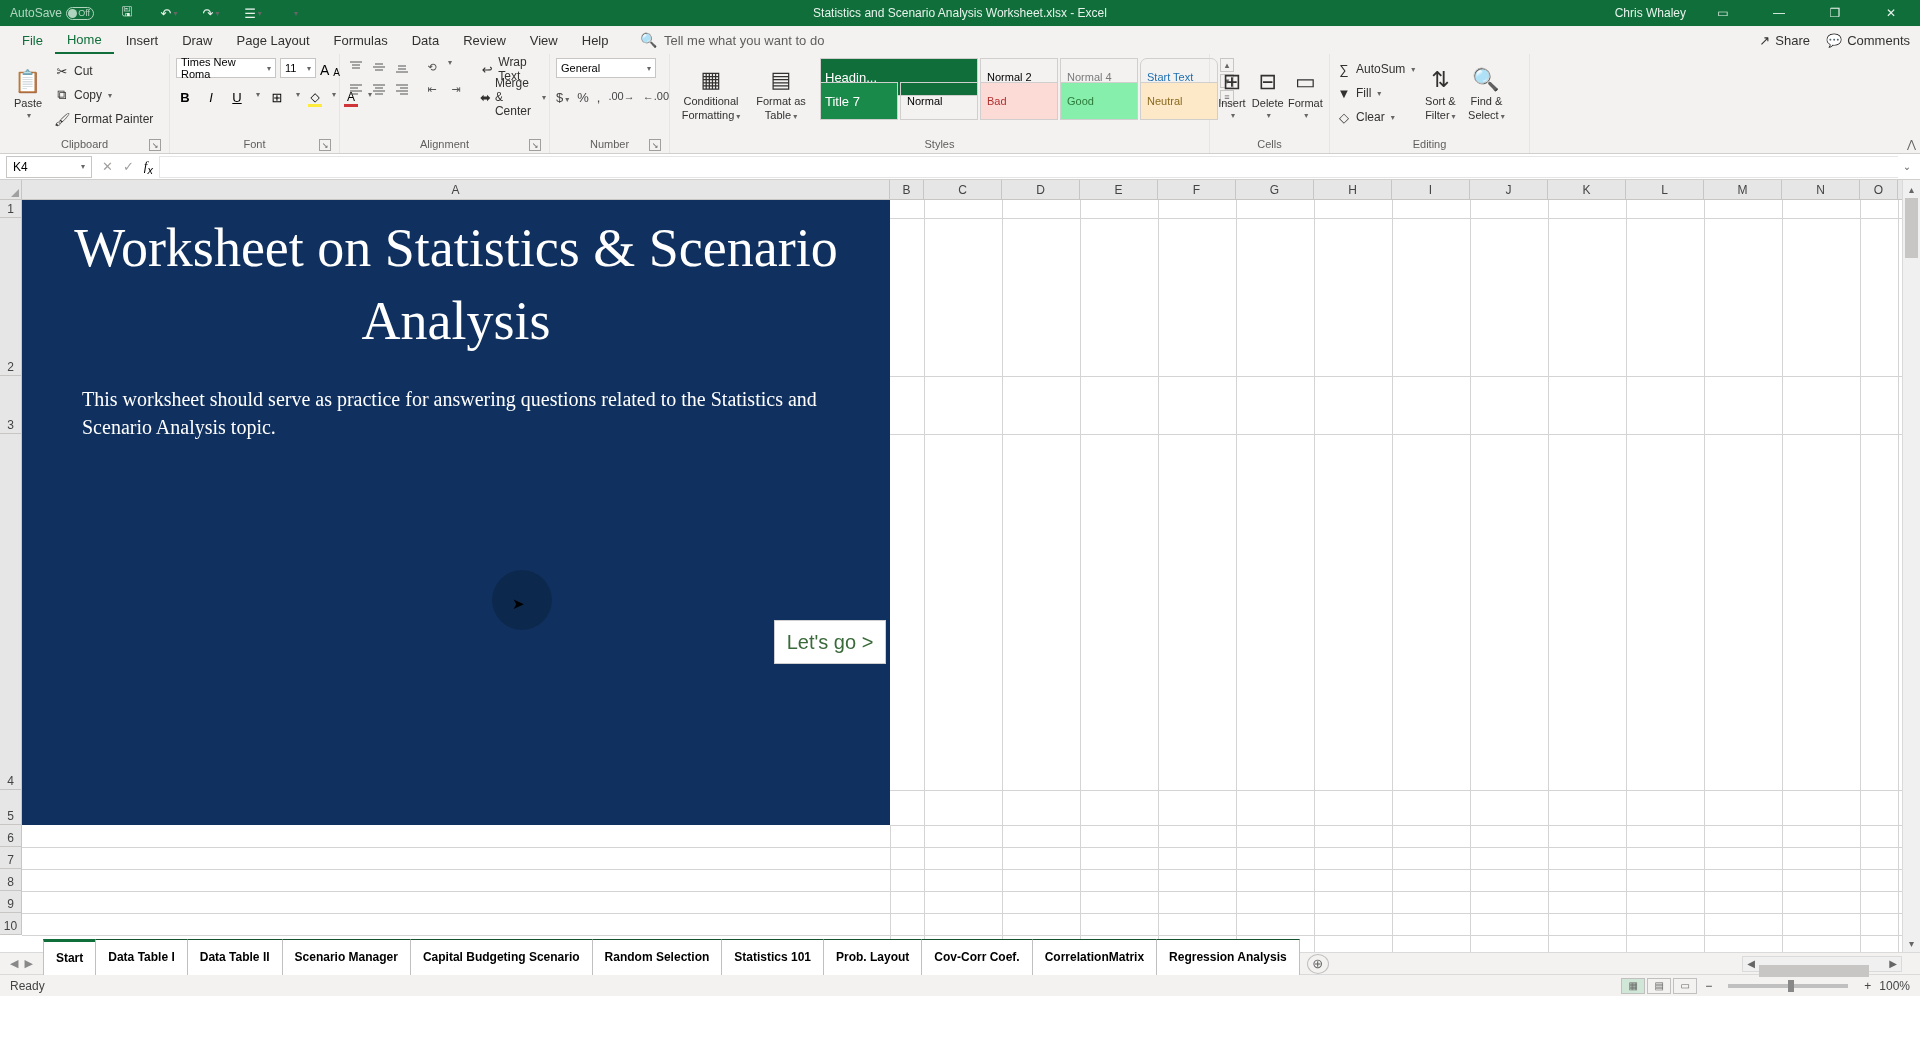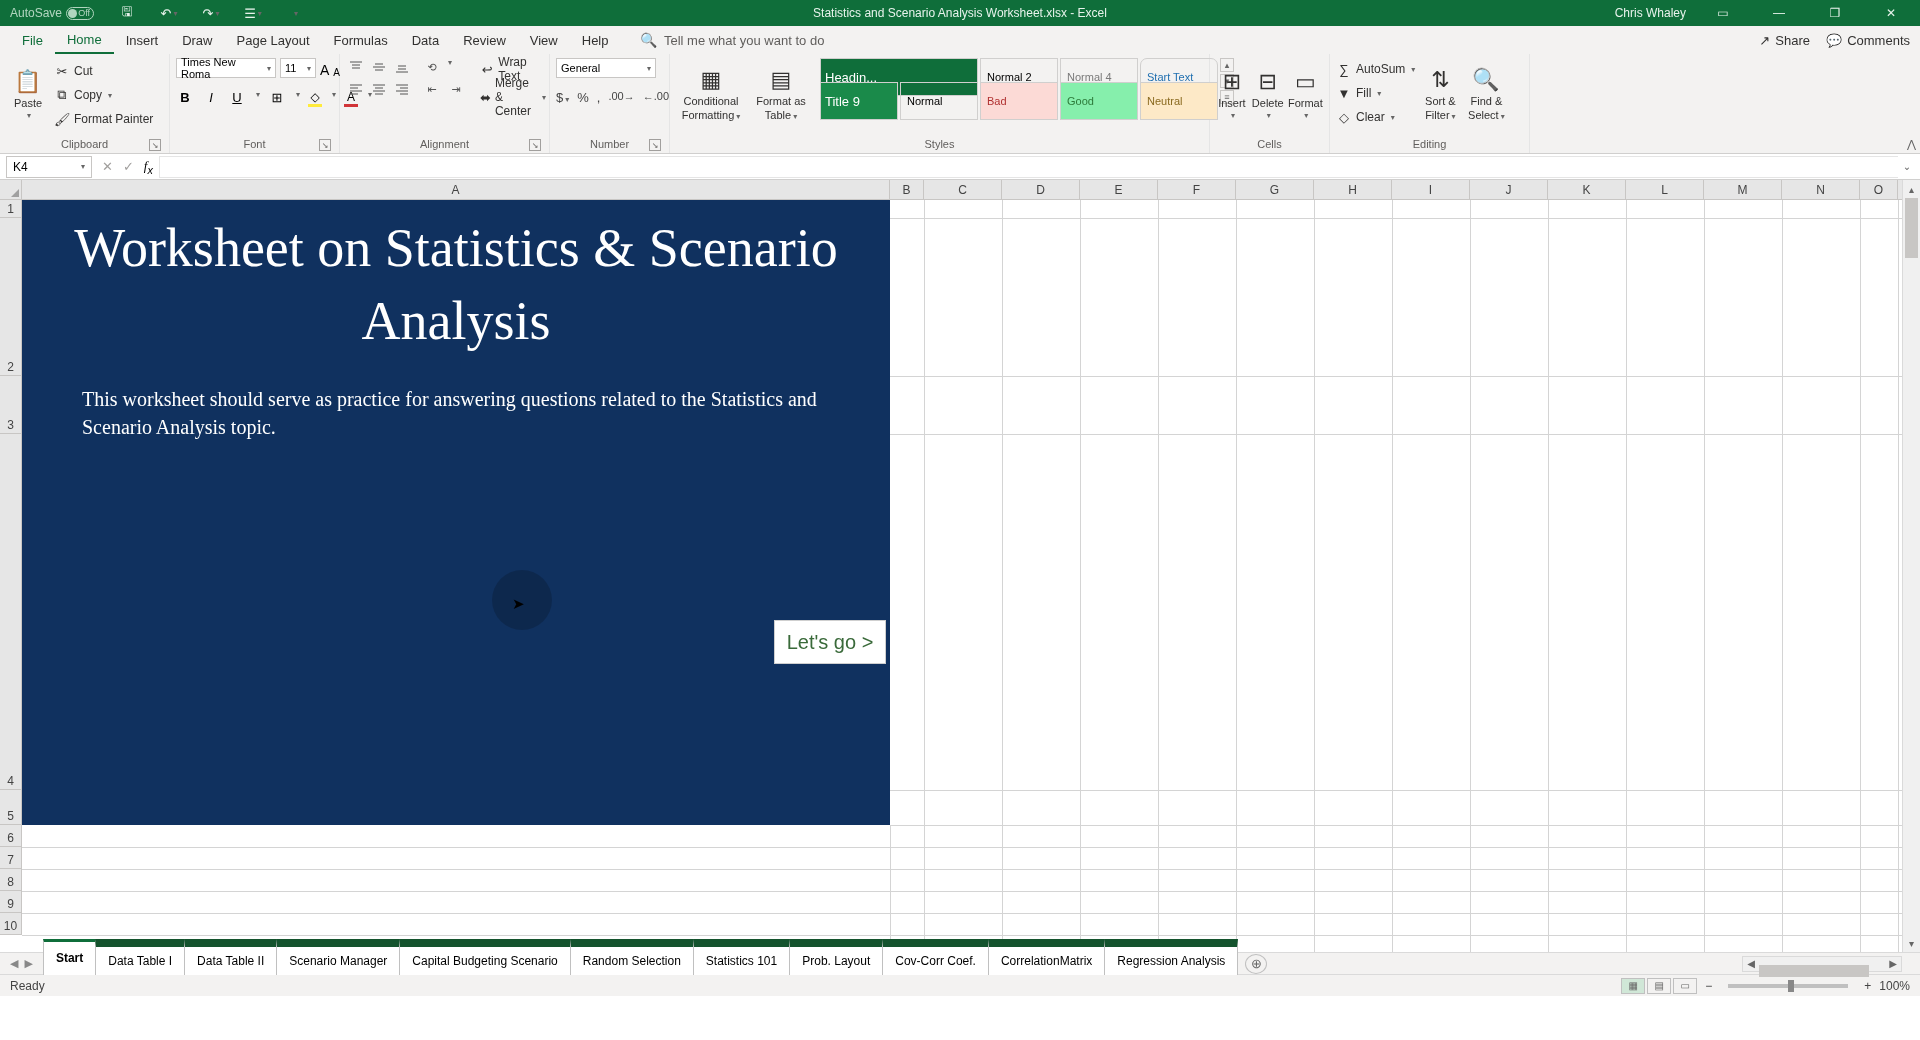--- a/index.html
+++ b/index.html
@@ -124,21 +124,21 @@
 .vscroll { position: absolute; top: 0; right: 0; width: 18px; height: 100%; background: #f0f0f0; border-left: 1px solid #dadada; }
 .vscroll .up, .vscroll .dn { height: 18px; display:flex; align-items:center; justify-content:center; font-size:10px; color:#666; }
 .vscroll .thumb { position:absolute; top:18px; left:2px; right:2px; height:60px; background:#c8c6c4; }
 
 
 .sheet-row { height: 22px; background: #f3f2f1; border-top: 1px solid #dadada; display: flex; align-items: center; font-size: 12px; position: relative; }
 .nav-arrows { display: flex; gap: 6px; padding: 0 10px; color: #888; font-size: 11px; }
 .sheet-tabs { display: flex; align-items: flex-end; height: 22px; gap: 0; }
 .stab { height: 36px; padding: 0 12px; border: 1px solid #c0c0c0; border-bottom: none; background: #fff; border-top: 3px solid #0f6e3a; display: flex; align-items: center; margin-right: -1px; }
 .stab.active { font-weight: 600; border-top: 3px solid #0f6e3a; background: #fff; }
-.stab:not(.active) { border-top: 8px solid #14532d; }
+.stab:not(.active) { border-top: 1px solid #14532d; font-weight: bold; }
 .new-sheet { width: 22px; height: 20px; display: flex; align-items: center; justify-content: center; border: 1px solid #c0c0c0; border-radius: 50%; font-size: 13px; color: #666; margin-left: 8px; }
 .hscroll { position: absolute; right: 18px; width: 160px; height: 16px; background: #f0f0f0; border: 1px solid #dadada; display: flex; align-items: center; }
 .hscroll .lt, .hscroll .rt { width: 16px; text-align: center; font-size: 10px; color: #666; }
 .hscroll .tr { flex:1; position: relative; }
 .hscroll .th { position:absolute; left:0; top:1px; height:12px; width:110px; background:#c8c6c4; }
 
 
 .status { height: 22px; background: #f3f2f1; border-top: 1px solid #dadada; display: flex; align-items: center; font-size: 12px; color: #444; padding: 0 10px; justify-content: space-between; }
 .view-btns { display: flex; align-items: center; gap: 2px; }
 .vb { width: 24px; height: 16px; border: 1px solid #c0c0c0; display: flex; align-items: center; justify-content: center; font-size: 10px; color: #666; }
@@ -371,21 +371,21 @@
           <span><span>Table</span><span class="dd">▾</span></span>
         </div>
       </div>
       <div style="display:flex;">
         <div class="gallery">
           <div class="gal heading" style="grid-column: 1 / span 2;">Headin...</div>
 
           <div class="gal">Normal 2</div>
           <div class="gal normal4">Normal 4</div>
           <div class="gal start">Start Text</div>
-          <div class="gal title2">Title 9</div>
+          <div class="gal title2">Title 7</div>
           <div class="gal">Normal</div>
           <div class="gal bad">Bad</div>
           <div class="gal good">Good</div>
           <div class="gal neutral">Neutral</div>
         </div>
         <div class="gal-spin">
           <div>▴</div>
           <div>▾</div>
           <div>≡</div>
         </div>

